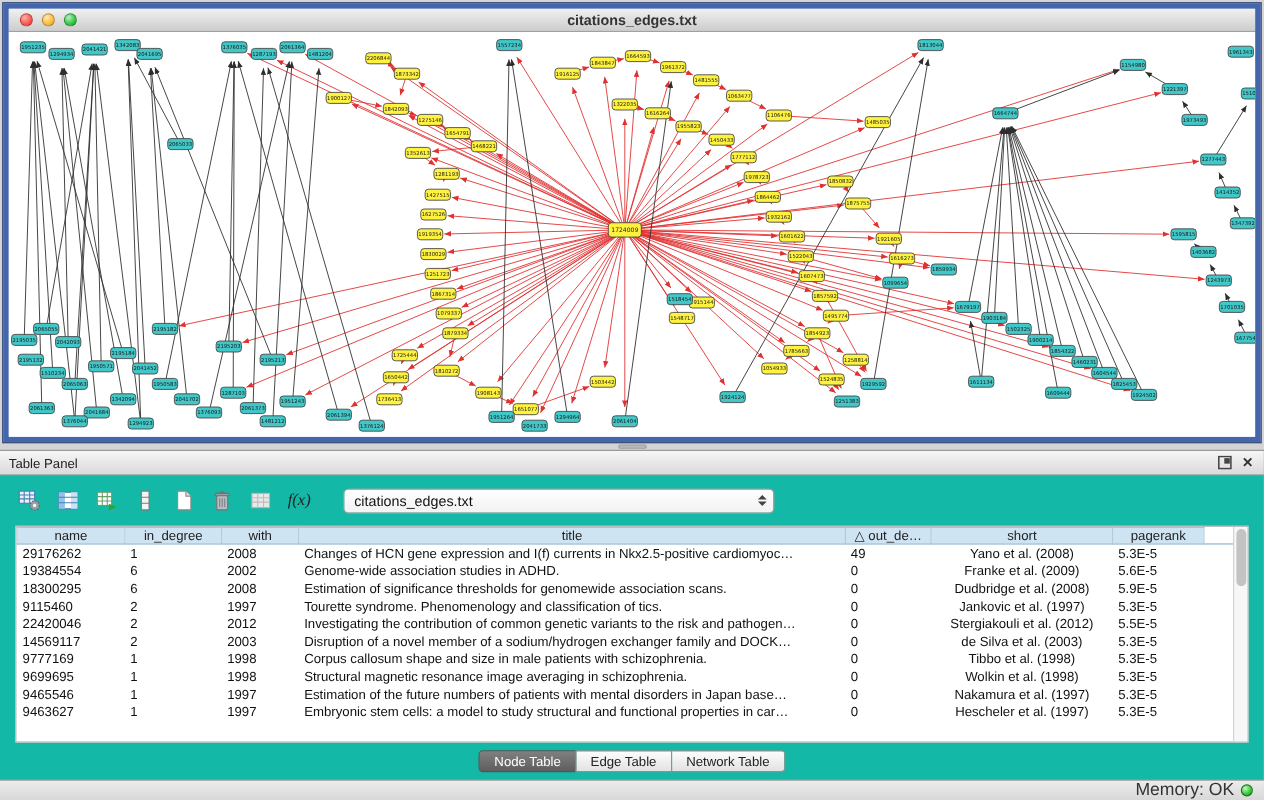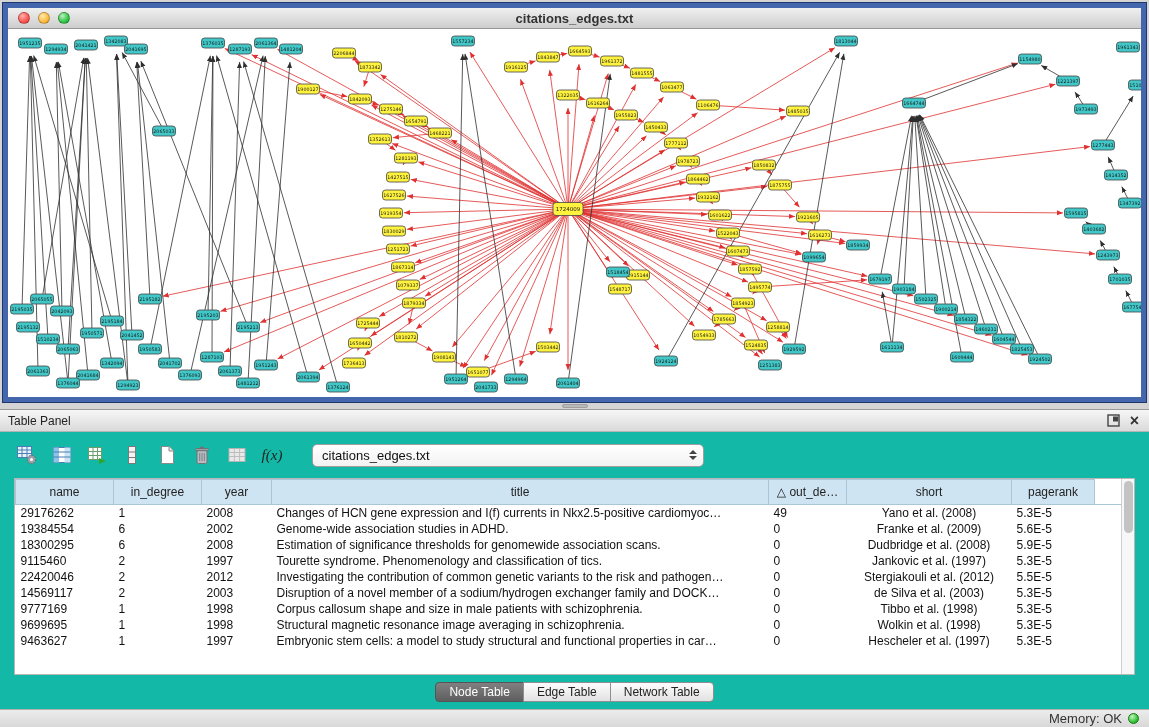--- a/index.html
+++ b/index.html
@@ -45,21 +45,21 @@
            padding:0 4px 0 9px; font-size:13px; color:#111; }
   .combo .val { flex:1; white-space:nowrap; overflow:hidden; }
   .combo-arrows { display:flex; flex-direction:column; gap:2px; padding-right:2px; }
   .combo-arrows i { display:block; width:0; height:0; border-left:4px solid transparent; border-right:4px solid transparent; }
   .combo-arrows i.up { border-bottom:4px solid #444; }
   .combo-arrows i.dn { border-top:4px solid #444; }
 
   .table-wrap { flex:1; min-height:0; margin:0 14px; background:#fff; border:1px solid #b7b7b7;
                 display:flex; overflow:hidden; }
   table { border-collapse:collapse; table-layout:fixed; flex:1; width:calc(100% - 13px); align-self:flex-start; }
-  th { background:#cfe4f2; border:1px solid #a9c6d8; height:25px; font-size:12px; font-weight:normal;
+  th { background:#cfe4f2; border:1px solid #a9c6d8; height:15px; font-size:12px; font-weight:normal;
        color:#222; text-align:center; white-space:nowrap; overflow:hidden; }
   td { height:16px; font-size:12px; color:#111; padding:0 5px; white-space:nowrap; overflow:hidden; }
   th:nth-child(1), td:nth-child(1) { width:98px; }
   th:nth-child(2), td:nth-child(2) { width:88px; }
   th:nth-child(3), td:nth-child(3) { width:70px; }
   th:nth-child(4), td:nth-child(4) { width:497px; }
   th:nth-child(5), td:nth-child(5) { width:78px; }
   th:nth-child(6), td:nth-child(6) { width:165px; text-align:center; }
   th:nth-child(7), td:nth-child(7) { width:83px; }
   th.filler, td.filler { width:auto; background:#fff; border:none; }
@@ -70,21 +70,21 @@
 
   .tabbar { height:34px; flex:none; display:flex; justify-content:center; align-items:center; }
   .tab { height:20px; padding:0 13px; font-size:12px; font-family:"Liberation Sans",sans-serif;
          border:1px solid #8f8f8f; background:linear-gradient(#fdfdfd,#e2e2e2); color:#222; margin-left:-1px; }
   .tab:first-child { border-radius:4px 0 0 4px; margin-left:0;text-align:center; }
   .tab:last-child { border-radius:0 4px 4px 0; }
   .tab.selected { background:linear-gradient(#808080,#5e5e5e); color:#fff; border-color:#555; }
 
   .statusbar { height:18px; flex:none; background:linear-gradient(#ececec,#d8d8d8); border-top:1px solid #b0b0b0;
                display:flex; justify-content:flex-end; align-items:center; gap:6px; padding-right:10px;
-               font-size:13px; color:#333; }
+               font-size:16px; color:#333; }
   .mem-dot { width:11px; height:11px; border-radius:50%; border:1px solid #147714;
              background:radial-gradient(circle at 35% 30%, #c4f7c4, #37c537 60%, #1f9a1f); }
 </style>
 </head>
 <body>
 
 <div class="screen">
 
   <div class="net-window">
     <div class="titlebar">
@@ -912,21 +912,21 @@
           </span>
       </div>
     </div>
 
     <div class="table-wrap">
       <table>
         <thead>
             <tr>
               <th>name</th>
               <th>in_degree</th>
-              <th>year</th>
+              <th>with</th>
               <th>title</th>
               <th>△ out_de…</th>
               <th>short</th>
               <th>pagerank</th>
               <th class="filler"></th>
             </tr>
           </thead>
         <tbody>
             <tr>
               <td>29176262</td>
@@ -1002,20 +1002,30 @@
               <td>9699695</td>
               <td>1</td>
               <td>1998</td>
               <td>Structural magnetic resonance image averaging in schizophrenia.</td>
               <td>0</td>
               <td>Wolkin et al. (1998)</td>
               <td>5.3E-5</td>
               <td class="filler"></td>
             </tr>
             <tr>
+              <td>9465546</td>
+              <td>1</td>
+              <td>1997</td>
+              <td>Estimation of the future numbers of patients with mental disorders in Japan base…</td>
+              <td>0</td>
+              <td>Nakamura et al. (1997)</td>
+              <td>5.3E-5</td>
+              <td class="filler"></td>
+            </tr>
+            <tr>
               <td>9463627</td>
               <td>1</td>
               <td>1997</td>
               <td>Embryonic stem cells: a model to study structural and functional properties in car…</td>
               <td>0</td>
               <td>Hescheler et al. (1997)</td>
               <td>5.3E-5</td>
               <td class="filler"></td>
             </tr>
           </tbody>

